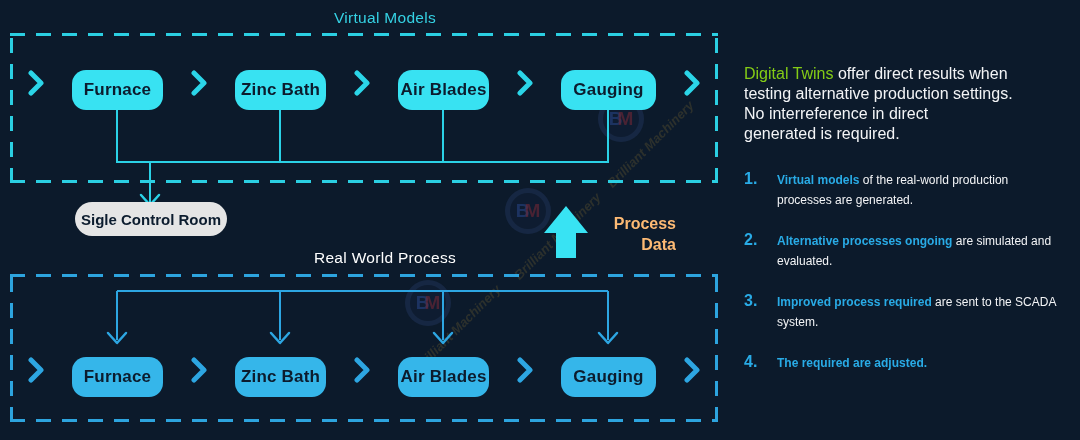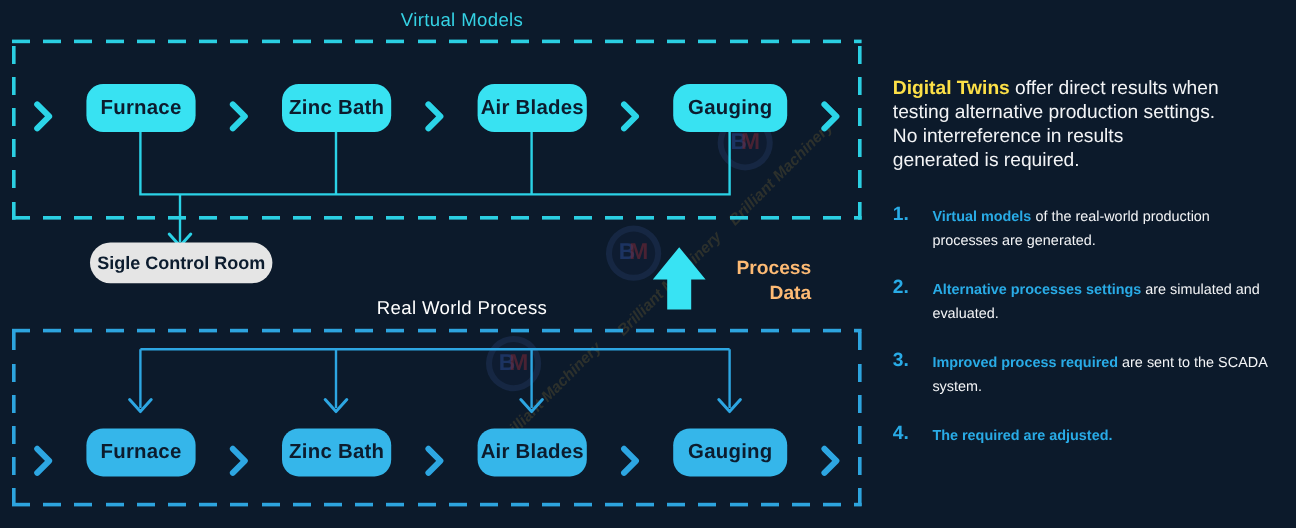--- a/index.html
+++ b/index.html
@@ -35,21 +35,21 @@
     background-size:100% 3px, 100% 3px, 3px 100%, 3px 100%;
     background-position:0 0, 0 100%, 0 0, 100% 0;
     background-repeat:no-repeat;
   }
   #virtual-frame { left:10px; top:33px; width:708px; height:150px; --dash:#2bcfe2; }
   #real-frame    { left:10px; top:274px; width:708px; height:148px; --dash:#2da4de; }
 
   
   .flow-row {
     position:absolute; left:18px; right:18px; display:flex;
-    align-items:flex-end; justify-content:space-between; z-index:3;gap:28px;
+    align-items:flex-start; justify-content:space-between; z-index:3;gap:28px;
   }
   #virtual-frame .flow-row { top:37px; }
   #real-frame .flow-row { top:83px; }
   .process-box {
     width:118px; height:40px; border-radius:14px;
     display:flex; align-items:center; justify-content:center;
     font-weight:bold; font-size:17px; color:#0c1c2e; letter-spacing:.2px;
   }
   .process-box.wide { width:123px; }
   .vm .process-box { background:#38e2f2; }
@@ -78,21 +78,21 @@
   #connector-svg { position:absolute; left:0; top:0; z-index:2; pointer-events:none; }
   .line-top { stroke:#2bd2e6; stroke-width:2; fill:none; }
   .line-bottom { stroke:#2da6e2; stroke-width:2; fill:none; }
   .head-top { stroke:#2bd2e6; stroke-width:2.5; fill:none; stroke-linecap:round; stroke-linejoin:round; }
   .head-bottom { stroke:#2da6e2; stroke-width:2.5; fill:none; stroke-linecap:round; stroke-linejoin:round; }
   .block-arrow { fill:#38e3f3; }
 
   
   #info-panel { position:absolute; left:744px; top:64px; width:325px; z-index:3; color:#f3f4f6; }
   .intro-line { font-size:16px; line-height:20px; }
-  .hl-cyan { color:#fde047; font-weight:bold; }
+  .hl-cyan { color:#84cc16; font-weight:normal; }
   .steps { margin-top:26px; list-style:none; }
   .step { display:flex; margin-bottom:21px; }
   .step-number { width:33px; flex:none; font-weight:bold; font-size:16px; color:#29abe6; }
   .step-text { width:288px; font-size:12px; line-height:20px; }
   .hl-blue { color:#29abe6; font-weight:bold; }
 </style>
 </head>
 <body>
 
 <div id="canvas">
@@ -188,31 +188,31 @@
         </svg>
     </div>
   </div>
 
   <div id="info-panel">
     <div class="intro">
       <div class="intro-line">
         <span class="hl-cyan">Digital Twins</span><span> offer direct results when</span>
       </div>
       <div class="intro-line">testing alternative production settings.</div>
-      <div class="intro-line">No interreference in results</div>
+      <div class="intro-line">No interreference in direct</div>
       <div class="intro-line">generated is required.</div>
     </div>
     <ol class="steps">
       <li class="step">
         <span class="step-number">1.</span>
         <span class="step-text"><span class="hl-blue">Virtual models</span><span> of the real-world production processes are generated.</span></span>
       </li>
       <li class="step">
         <span class="step-number">2.</span>
-        <span class="step-text"><span class="hl-blue">Alternative processes settings</span><span> are simulated and evaluated.</span></span>
+        <span class="step-text"><span class="hl-blue">Alternative processes ongoing</span><span> are simulated and evaluated.</span></span>
       </li>
       <li class="step">
         <span class="step-number">3.</span>
         <span class="step-text"><span class="hl-blue">Improved process required</span><span> are sent to the SCADA system.</span></span>
       </li>
       <li class="step">
         <span class="step-number">4.</span>
         <span class="step-text"><span class="hl-blue">The required are adjusted.</span><span></span></span>
       </li>
     </ol>

